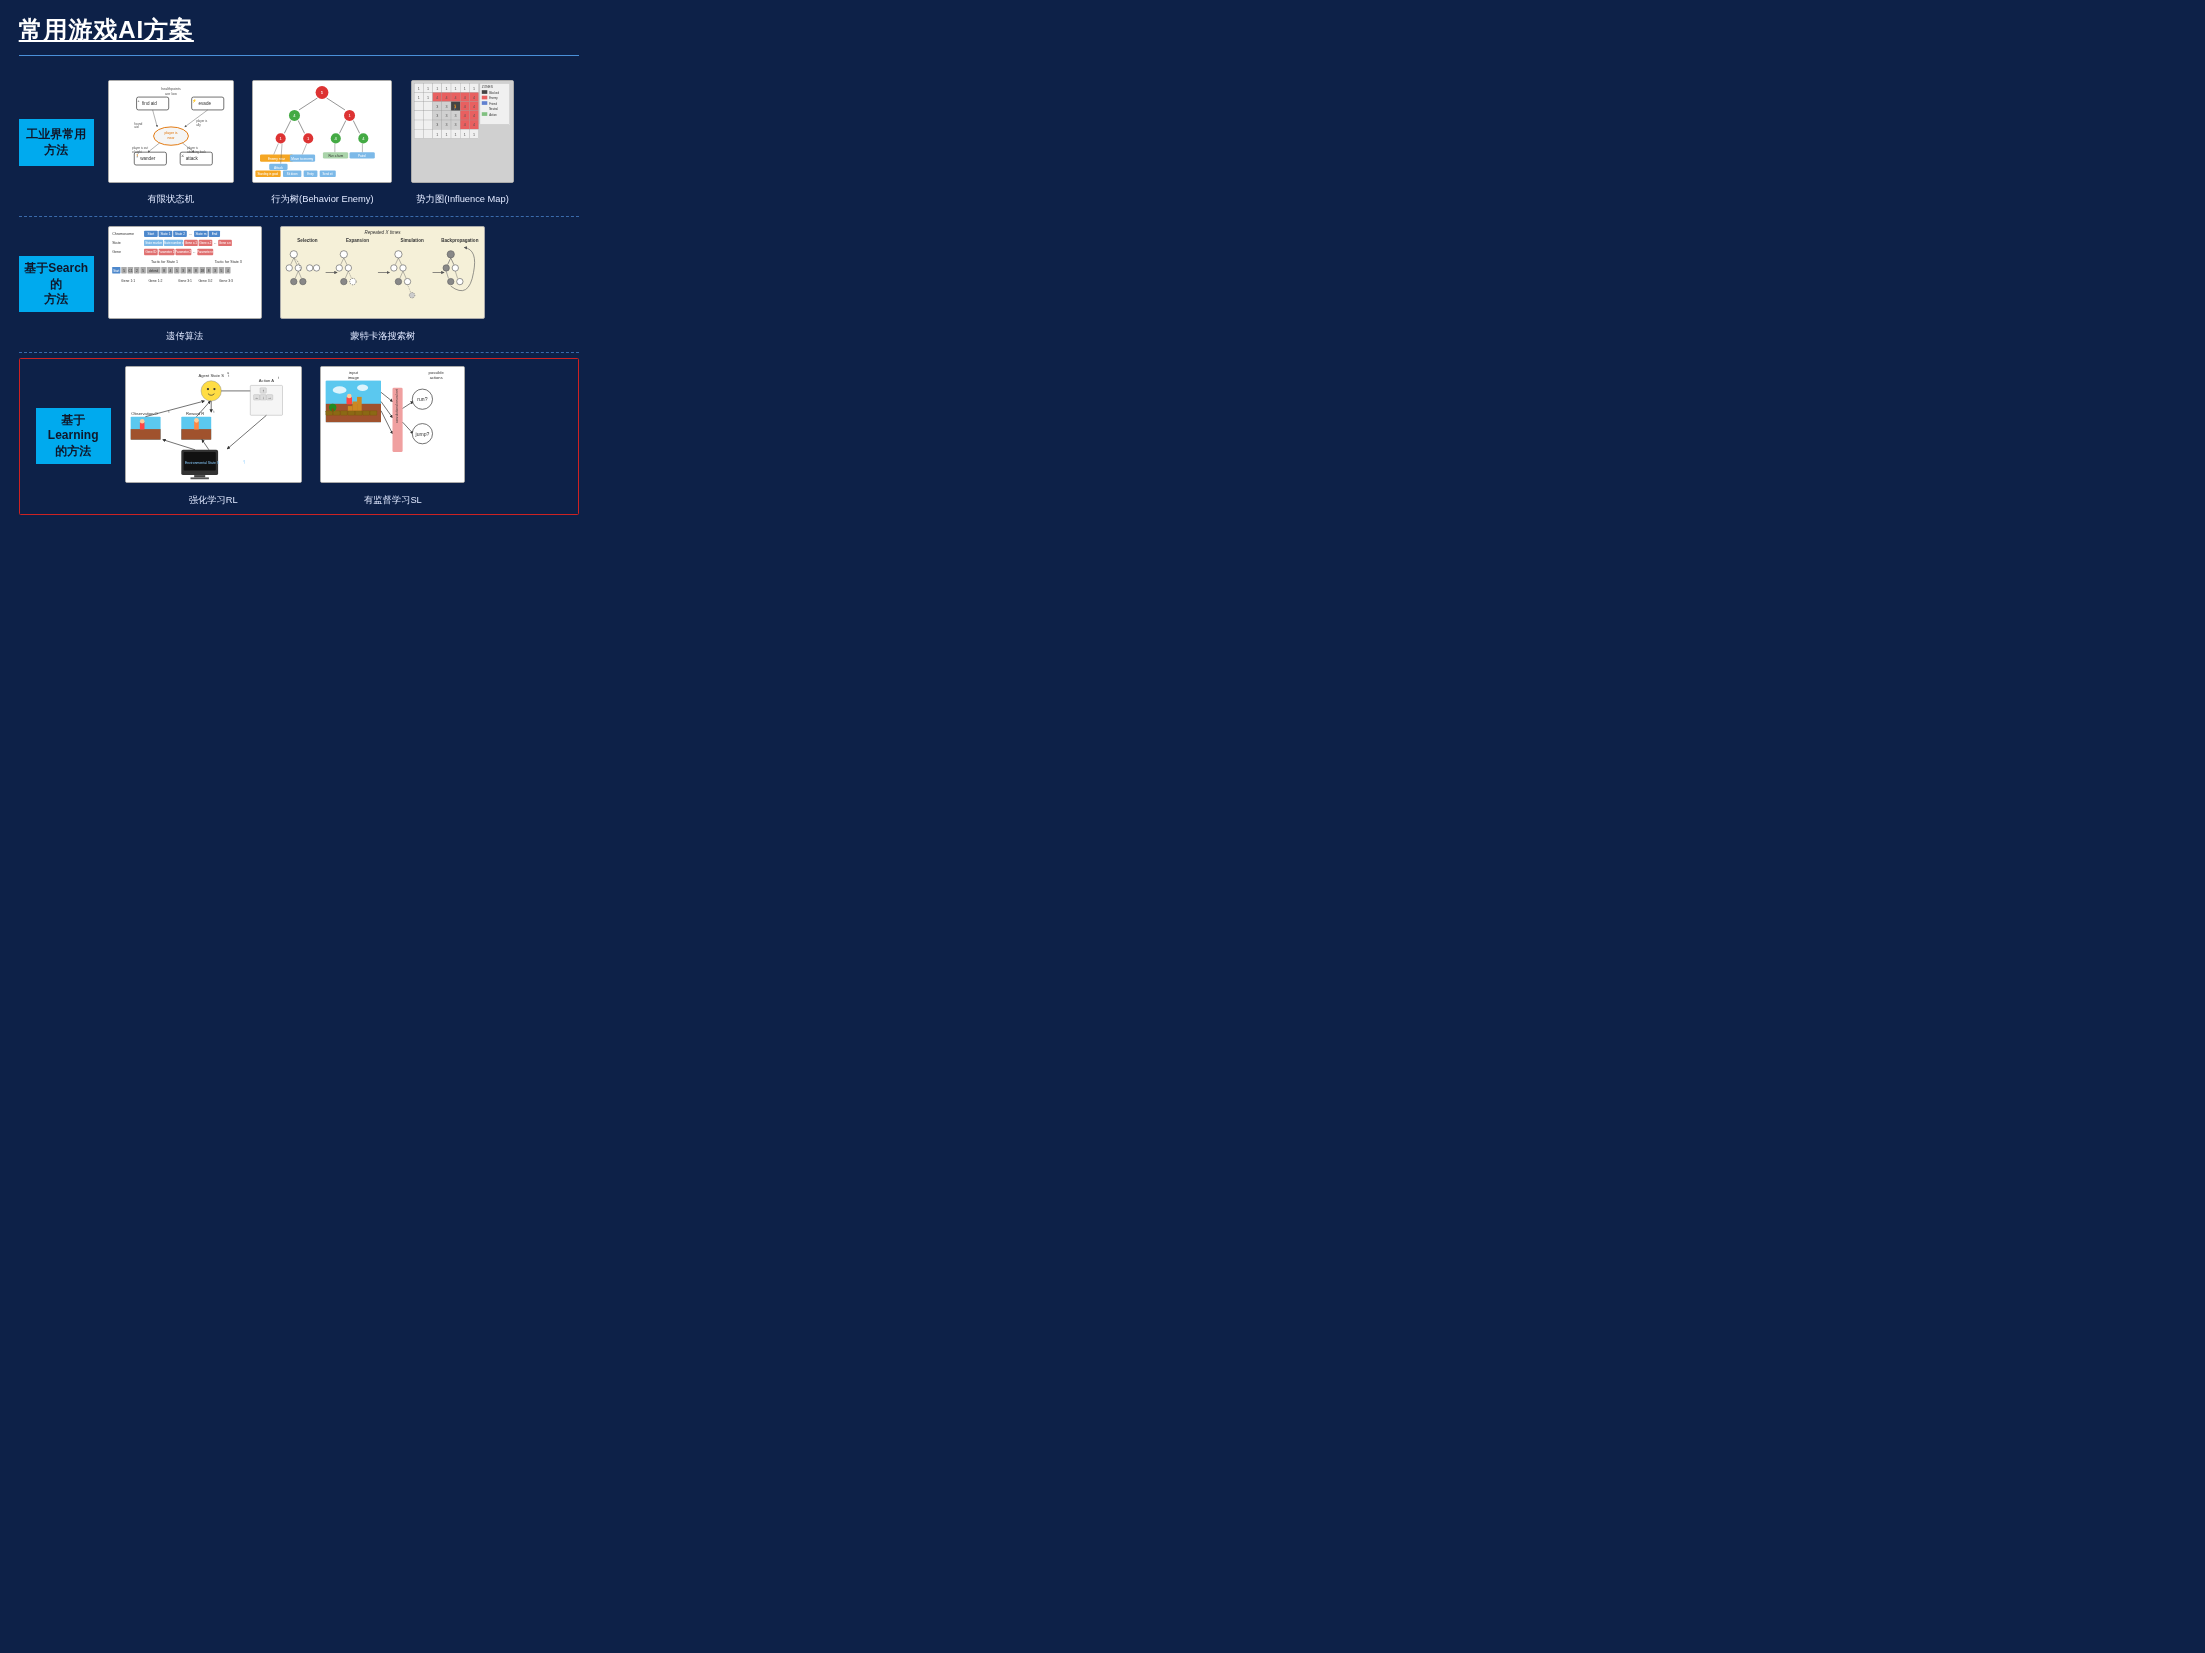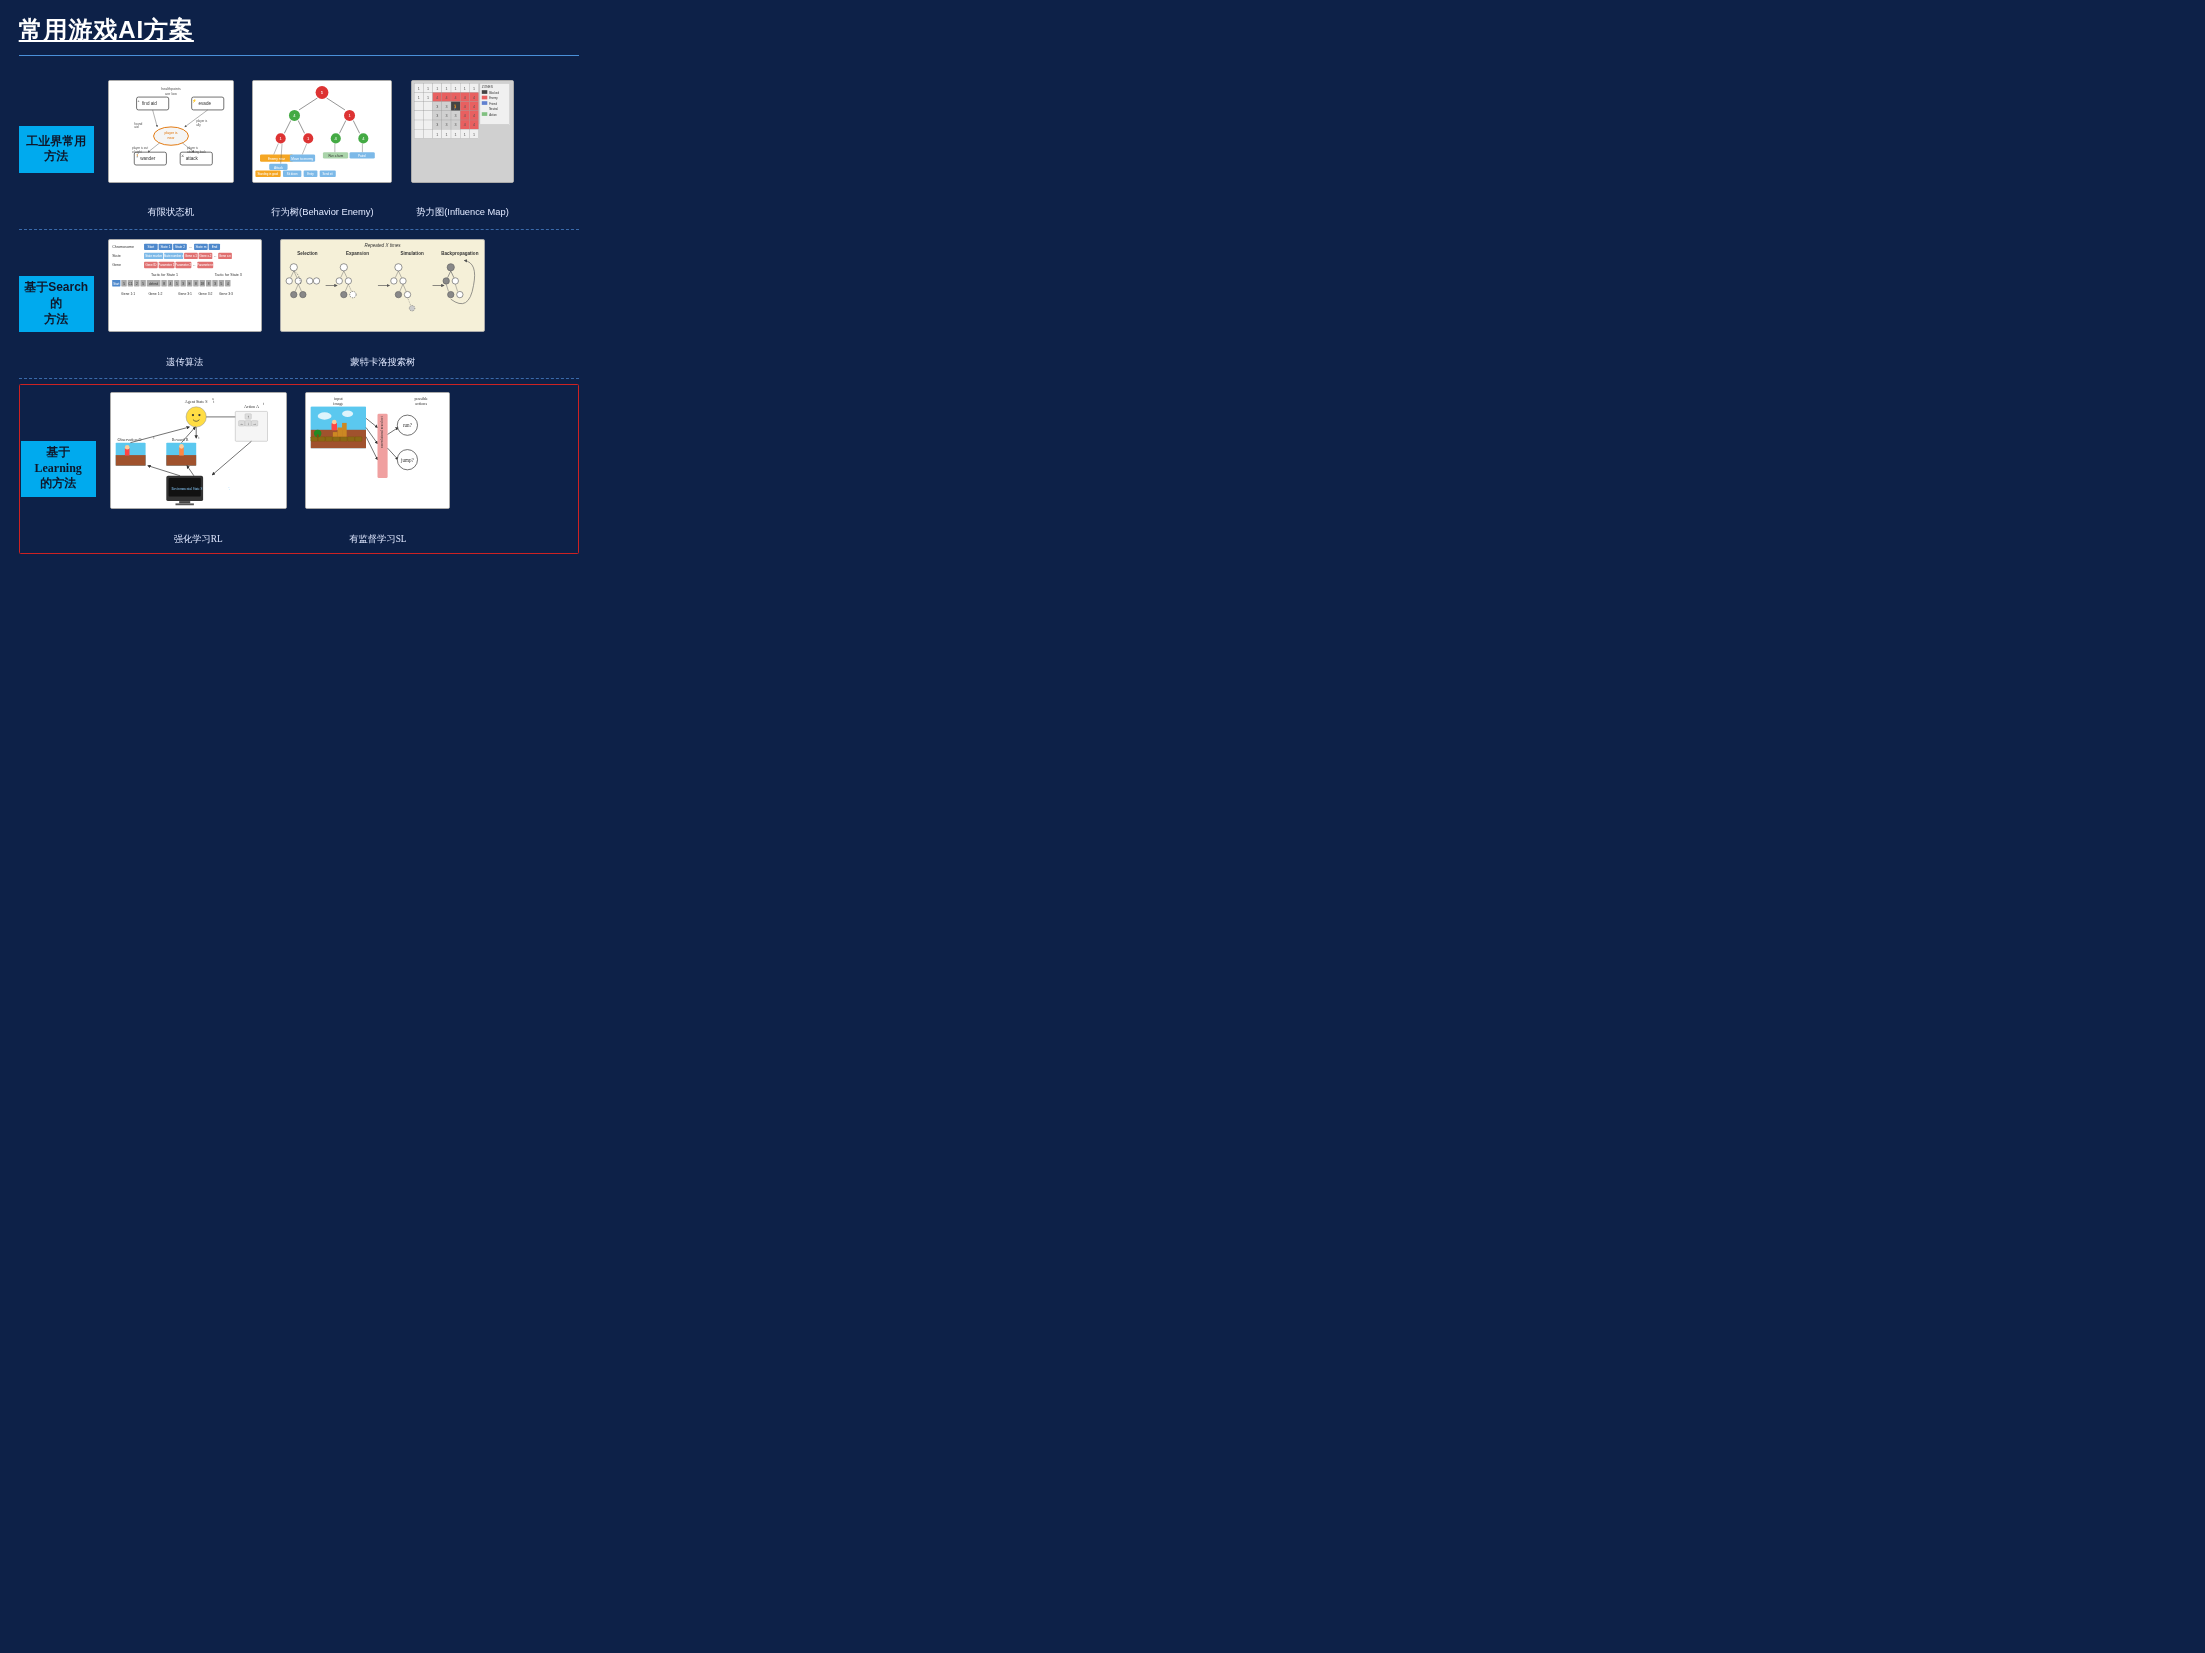--- a/index.html
+++ b/index.html
@@ -40,22 +40,21 @@
       flex-direction: row;
       align-items: center;
       padding: 9.3px 0;
       border-bottom: 0.9px dashed #3a6aaa;
       gap: 14px;
     }
 
     .row:last-child {
       border-bottom: 0.9px solid #cc2222;
       border-top: 0.9px solid #cc2222;
-      padding: 7px 1px;
-      font-family: Liberation Serif, serif;
+      padding: 7px 16px;
     }
 
     
     .label-box {
       background: #00aaee;
       color: #0f172a;
       font-size: 12px;
       font-weight: bold;
       min-width: 75px;
       width: 75px;
@@ -76,21 +75,21 @@
       align-items: flex-end;
       flex: 1;
       gap: 18.7px;
     }
 
     
     .img-card {
       display: flex;
       flex-direction: column;
       align-items: center;
-      gap: 21px;
+      gap: 8px;
     }
 
     .img-card .caption {
       font-size: 9.3px;
       color: #e0e8ff;
       text-align: center;
       margin-top: 2.8px;
     }
 
     

